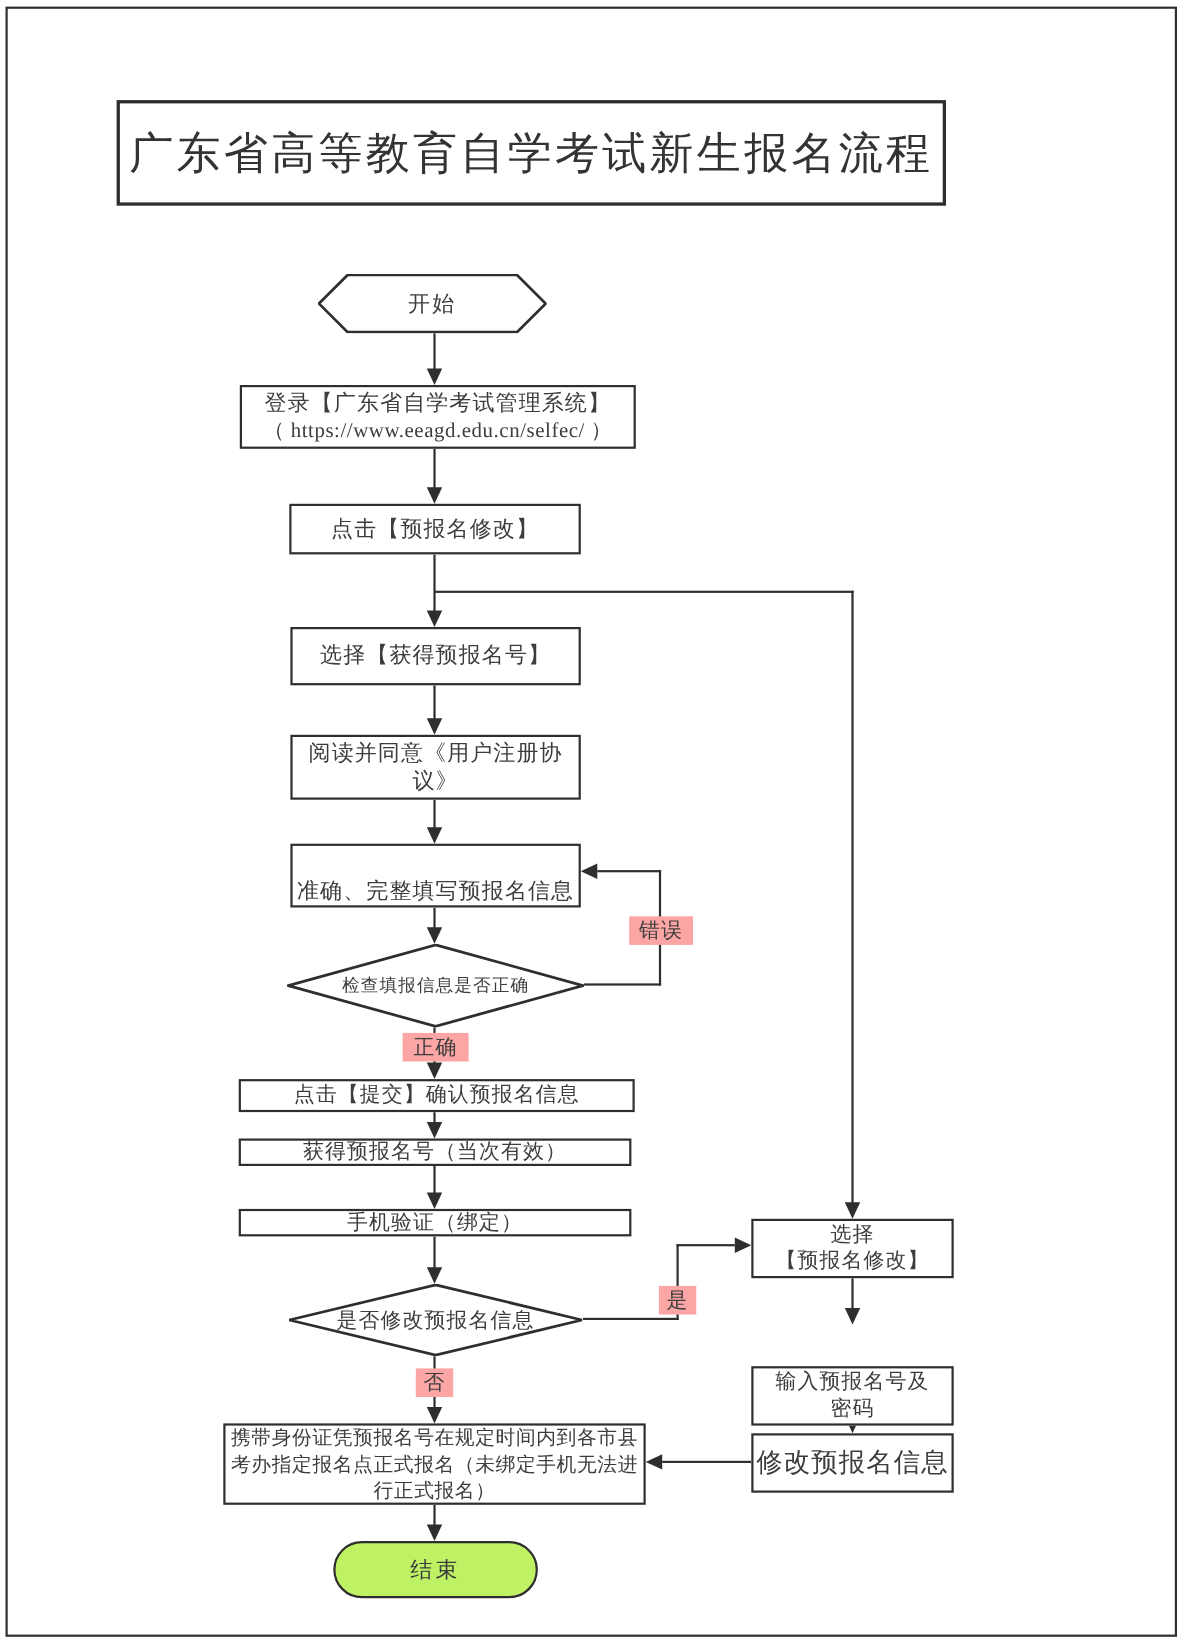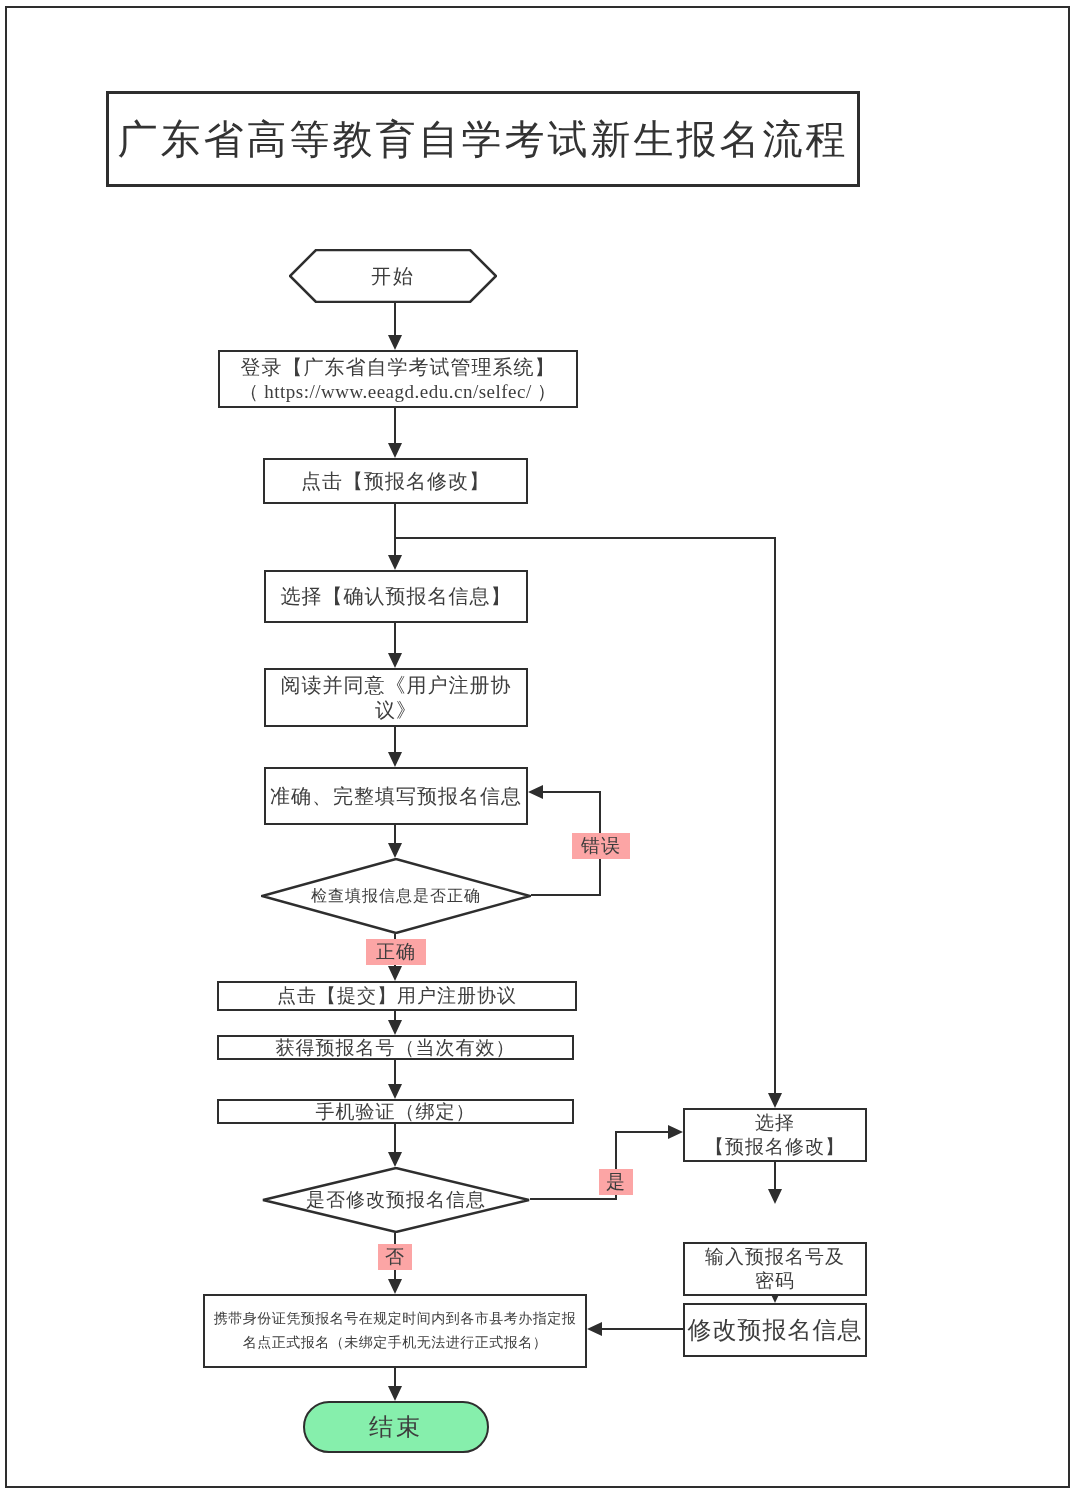--- a/index.html
+++ b/index.html
@@ -61,27 +61,27 @@
     justify-content: center;
     text-align: center;
     font-size: 20px;
     letter-spacing: 2px;
   }
   .shape-wrap svg { position: absolute; left: 0; top: 0; }
   .shape-label { position: relative; z-index: 2; }
   .stadium {
     position: absolute;
     border: 2px solid #2e2e2e;
-    background: #86efac;
+    background: #bef264;
     box-sizing: border-box;
     border-radius: 26px;
     display: flex;
     align-items: center;
     justify-content: center;
-    font-size: 24px;
+    font-size: 20px;
     letter-spacing: 3px;
     z-index: 2;
   }
   .vline { position: absolute; width: 2px; background: #2e2e2e; z-index: 1; }
   .hline { position: absolute; height: 2px; background: #2e2e2e; z-index: 1; }
   .arr-down {
     position: absolute; width: 0; height: 0; z-index: 1;
     border-left: 7px solid transparent;
     border-right: 7px solid transparent;
     border-top: 15px solid #2e2e2e;
@@ -101,21 +101,21 @@
   .edge-label {
     position: absolute;
     background: #fca5a5;
     font-size: 19px;
     letter-spacing: 1px;
     text-align: center;
     z-index: 3;
     color: #3d3d3d;
   }
   .url-line { font-size: 19px; letter-spacing: 0.5px; }
-  .bigbox-text { padding: 0 4px; letter-spacing: 0.5px; font-size: 14px; line-height: 24px; }
+  .bigbox-text { padding: 0 4px; letter-spacing: 0.5px; font-size: 18px; line-height: 24px; }
 </style>
 </head>
 <body>
 
 <div class="canvas">
 
   <div class="outer-border"></div>
 
   <div class="title-box">
     <span>广东省高等教育自学考试新生报名流程</span>
@@ -143,34 +143,34 @@
     <span>点击【预报名修改】</span>
   </div>
 
   <div class="vline" style="left:394px; top:504px; height:52px;"></div>
   <div class="arr-down" style="left:388px; top:555px;"></div>
   <div class="hline" style="left:395px; top:537px; width:381px;"></div>
   <div class="vline" style="left:774px; top:537px; height:557px;"></div>
   <div class="arr-down" style="left:768px; top:1093px;"></div>
 
   <div class="node" style="left:264px; top:570px; width:264px; height:53px;">
-    <span>选择【确认预报名信息】</span>
+    <span>选择【获得预报名号】</span>
   </div>
 
   <div class="vline" style="left:394px; top:623px; height:31px;"></div>
   <div class="arr-down" style="left:388px; top:653px;"></div>
 
   <div class="node" style="left:264px; top:668px; width:264px; height:59px;">
     <span>阅读并同意《用户注册协议》</span>
   </div>
 
   <div class="vline" style="left:394px; top:727px; height:26px;"></div>
   <div class="arr-down" style="left:388px; top:752px;"></div>
 
-  <div class="node" style="left:264px; top:767px; width:264px; height:58px;">
+  <div class="node" style="left:264px; top:767px; width:264px; height:58px;justify-content:flex-end;">
     <span>准确、完整填写预报名信息</span>
   </div>
 
   <div class="arr-left" style="left:528px; top:785px;"></div>
   <div class="hline" style="left:543px; top:791px; width:58px;"></div>
   <div class="vline" style="left:599px; top:791px; height:105px;"></div>
   <div class="hline" style="left:531px; top:894px; width:70px;"></div>
   <div class="edge-label" style="left:572px; top:833px; width:58px;">错误</div>
 
   <div class="vline" style="left:394px; top:825px; height:20px;"></div>
@@ -181,21 +181,21 @@
       <polygon points="135,1 269,38 135,75 1,38" fill="#ffffff" stroke="#2e2e2e" stroke-width="2.5"></polygon>
     </svg>
     <span class="shape-label">检查填报信息是否正确</span>
   </div>
 
   <div class="vline" style="left:394px; top:934px; height:34px;"></div>
   <div class="edge-label" style="left:366px; top:939px; width:60px;">正确</div>
   <div class="arr-down" style="left:388px; top:966px;"></div>
 
   <div class="node thin" style="left:217px; top:981px; width:360px; height:30px;">
-    <span>点击【提交】用户注册协议</span>
+    <span>点击【提交】确认预报名信息</span>
   </div>
 
   <div class="vline" style="left:394px; top:1011px; height:11px;"></div>
   <div class="arr-down" style="left:388px; top:1020px;"></div>
 
   <div class="node thin" style="left:217px; top:1035px; width:357px; height:25px;">
     <span>获得预报名号（当次有效）</span>
   </div>
 
   <div class="vline" style="left:394px; top:1060px; height:26px;"></div>

